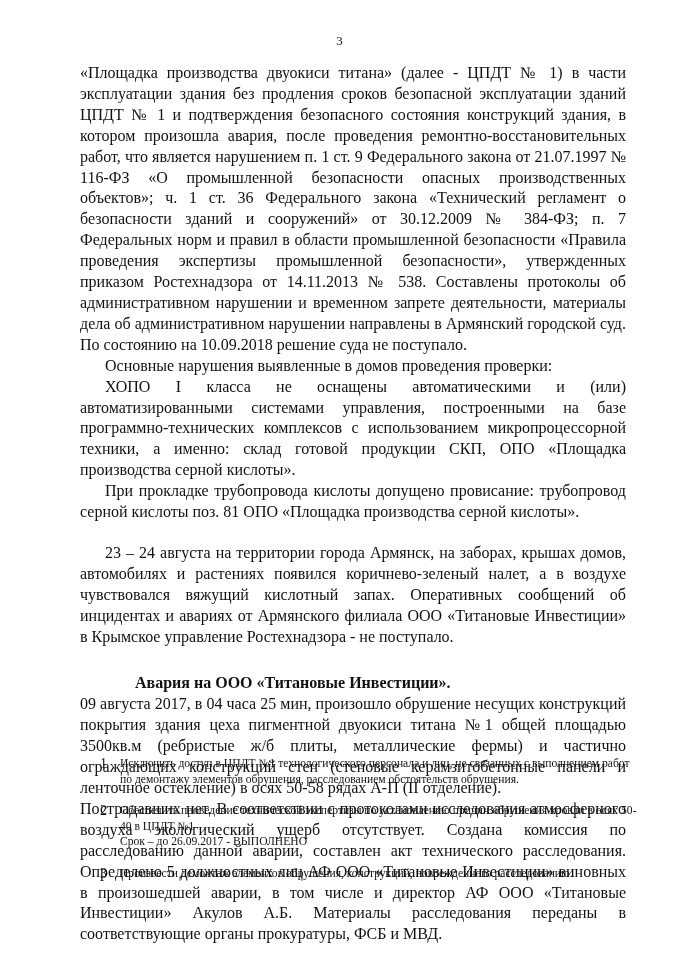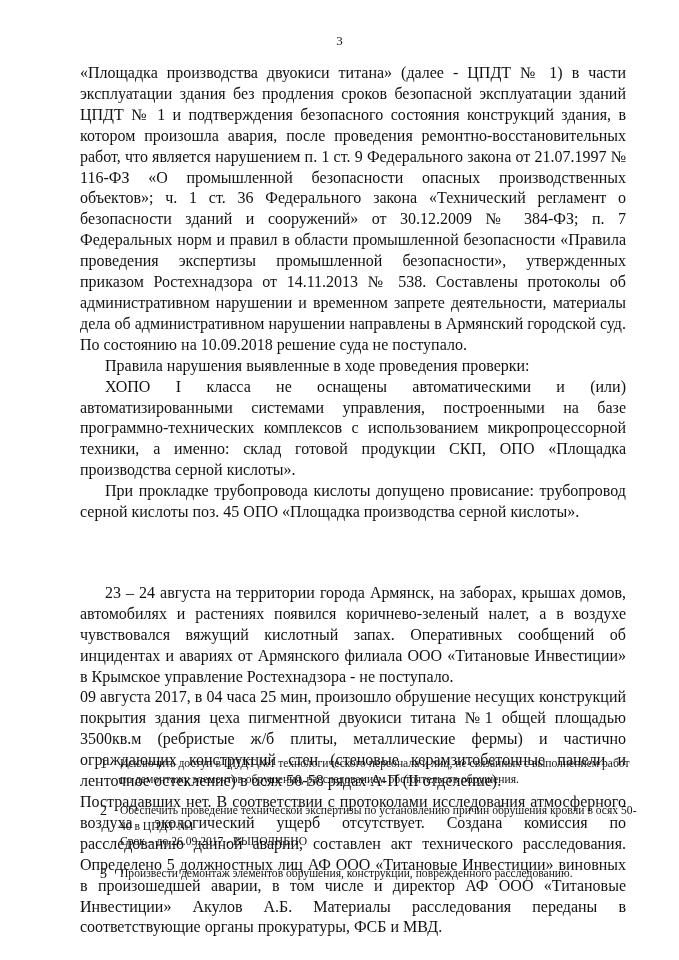--- a/index.html
+++ b/index.html
@@ -16,24 +16,25 @@
   .li .num { width: 20px; font-size: 14px; flex: none; }
   .li .txt { flex: 1; font-family: Liberation Serif, serif; }
 </style>
 </head>
 <body>
 
 <div class="page-num">3</div>
 
 <div class="body">
   <p>«Площадка производства двуокиси титана» (далее - ЦПДТ № 1)   в части эксплуатации здания без продления сроков безопасной эксплуатации зданий ЦПДТ № 1 и подтверждения безопасного состояния конструкций здания, в котором произошла авария, после проведения ремонтно-восстановительных работ, что является нарушением п. 1 ст. 9 Федерального закона от 21.07.1997 № 116-ФЗ «О промышленной безопасности опасных производственных объектов»; ч. 1 ст. 36 Федерального закона «Технический регламент о безопасности зданий и сооружений» от 30.12.2009 № 384-ФЗ;          п. 7 Федеральных норм и правил     в области промышленной безопасности «Правила проведения экспертизы промышленной безопасности», утвержденных приказом Ростехнадзора от 14.11.2013 № 538. Составлены протоколы об административном нарушении и временном запрете деятельности, материалы дела об административном нарушении направлены в Армянский городской суд. По состоянию на 10.09.2018 решение суда не поступало.</p>
-  <p class="indent">Правила нарушения выявленные в ходе проведения проверки:</p>
+  <p class="indent">Основные нарушения выявленные в домов проведения проверки:</p>
   <p class="indent">ХОПО I класса не оснащены автоматическими и (или) автоматизированными системами управления, построенными на базе программно-технических комплексов с использованием микропроцессорной техники, а именно: склад готовой продукции СКП, ОПО «Площадка производства серной кислоты».</p>
-  <p class="indent">При прокладке трубопровода кислоты допущено провисание: трубопровод серной кислоты поз. 45 ОПО «Площадка производства серной кислоты».</p>
-  <p class="indent gap-lg" style="margin-top:60px">23 – 24 августа на территории города Армянск, на заборах, крышах домов, автомобилях и растениях появился коричнево-зеленый налет, а в воздухе чувствовался вяжущий кислотный запах. Оперативных сообщений об инцидентах и авариях от Армянского филиала ООО «Титановые Инвестиции» в Крымское управление Ростехнадзора - не поступало.</p>
+  <p class="indent">При прокладке трубопровода кислоты допущено провисание: трубопровод серной кислоты поз. 81 ОПО «Площадка производства серной кислоты».</p>
+  <p class="indent gap-lg" style="margin-top:20px">23 – 24 августа на территории города Армянск, на заборах, крышах домов, автомобилях и растениях появился коричнево-зеленый налет, а в воздухе чувствовался вяжущий кислотный запах. Оперативных сообщений об инцидентах и авариях от Армянского филиала ООО «Титановые Инвестиции» в Крымское управление Ростехнадзора - не поступало.</p>
+  <p class="heading" style="margin-top:26px">Авария на ООО «Титановые Инвестиции».</p>
   <p>09 августа 2017, в 04 часа 25 мин, произошло обрушение несущих конструкций покрытия здания цеха пигментной двуокиси титана №1 общей площадью 3500кв.м (ребристые ж/б плиты, металлические фермы) и частично ограждающих конструкций стен (стеновые керамзитобетонные панели и ленточное остекление) в осях 50-58 рядах А-П (II отделение).</p>
   <p>Пострадавших нет. В соответствии с протоколами исследования атмосферного воздуха экологический ущерб отсутствует. Создана комиссия по расследованию данной аварии, составлен акт технического расследования. Определено 5 должностных лиц АФ ООО «Титановые Инвестиции» виновных в произошедшей аварии, в том числе и директор АФ ООО «Титановые Инвестиции» Акулов А.Б. Материалы расследования переданы в соответствующие органы прокуратуры, ФСБ и МВД.</p>
   <p class="gap-lg">Определены мероприятия по локализации и устранению причин аварии.</p>
 </div>
 
 <div class="list">
   <div class="li">
     <span class="num">1</span>
     <div class="txt">
       <div>Исключить доступ в ЦПДТ №1 технологического персонала и лиц, не связанных с выполнением работ по демонтажу элементов обрушения, расследованием обстоятельств обрушения.</div>

